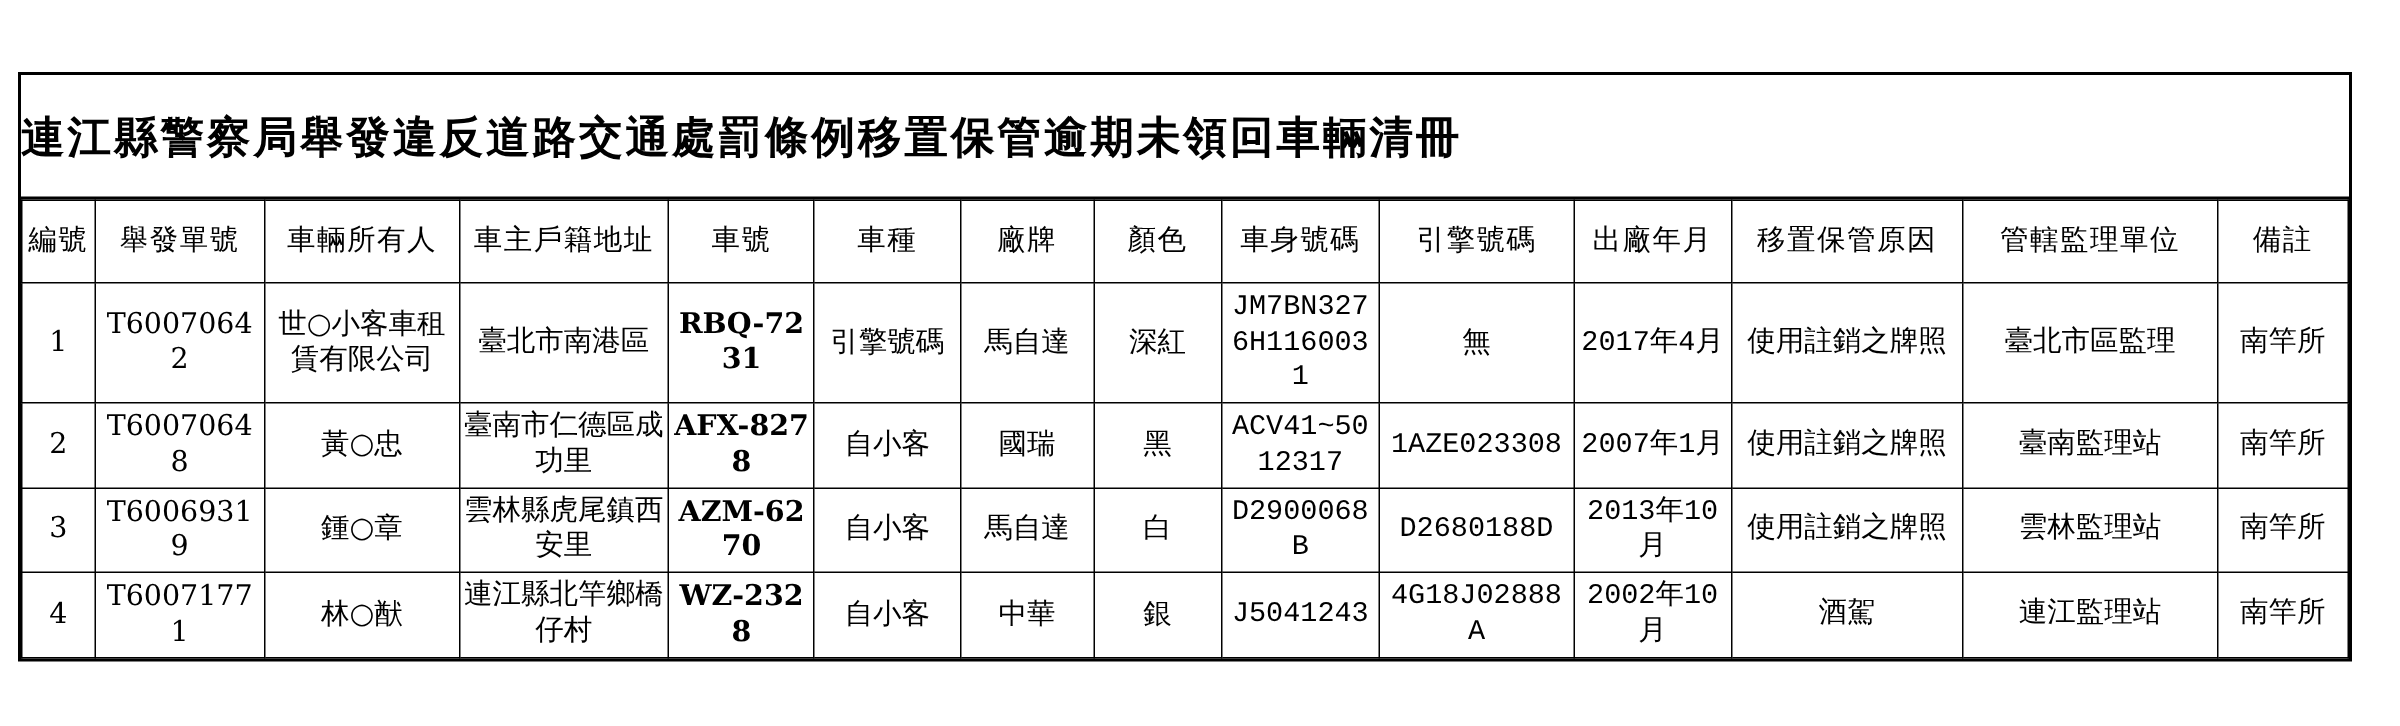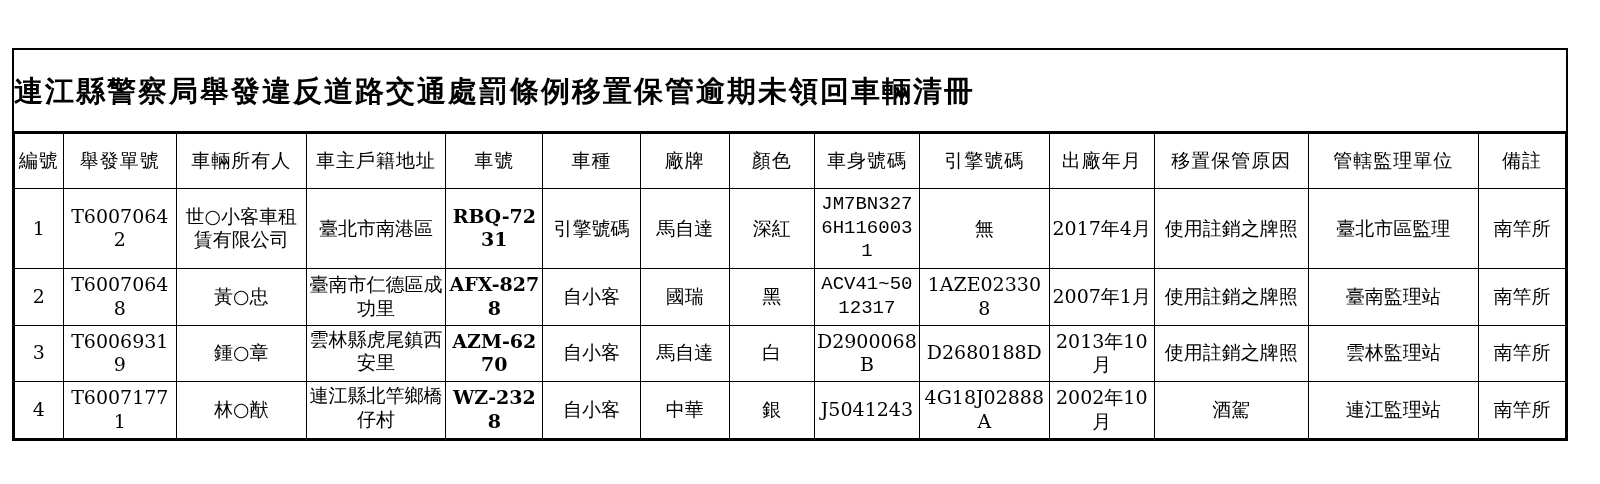--- a/index.html
+++ b/index.html
@@ -73,21 +73,21 @@
   col.c6  { width: 88px; }
   col.c7  { width: 84px; }
   col.c8  { width: 104px; }
   col.c9  { width: 128px; }
   col.c10 { width: 104px; }
   col.c11 { width: 152px; }
   col.c12 { width: 168px; }
   col.c13 { width: 86px; }
 
   
-  .sm { font-size: 17px; }
+  .sm { font-size: 17px; font-family: Liberation Mono, monospace; }
   .xs { font-size: 16px; font-family: Liberation Mono, monospace; }
   .bold-cell { font-weight: 600; margin-top: 36px; }
   .thick-left { border-left-width: 2px; }
   .thick-right { border-right-width: 2px; }
   .thick-bottom { border-bottom-width: 2px; }
 </style>
 </head>
 <body>
 
 <div class="page">

